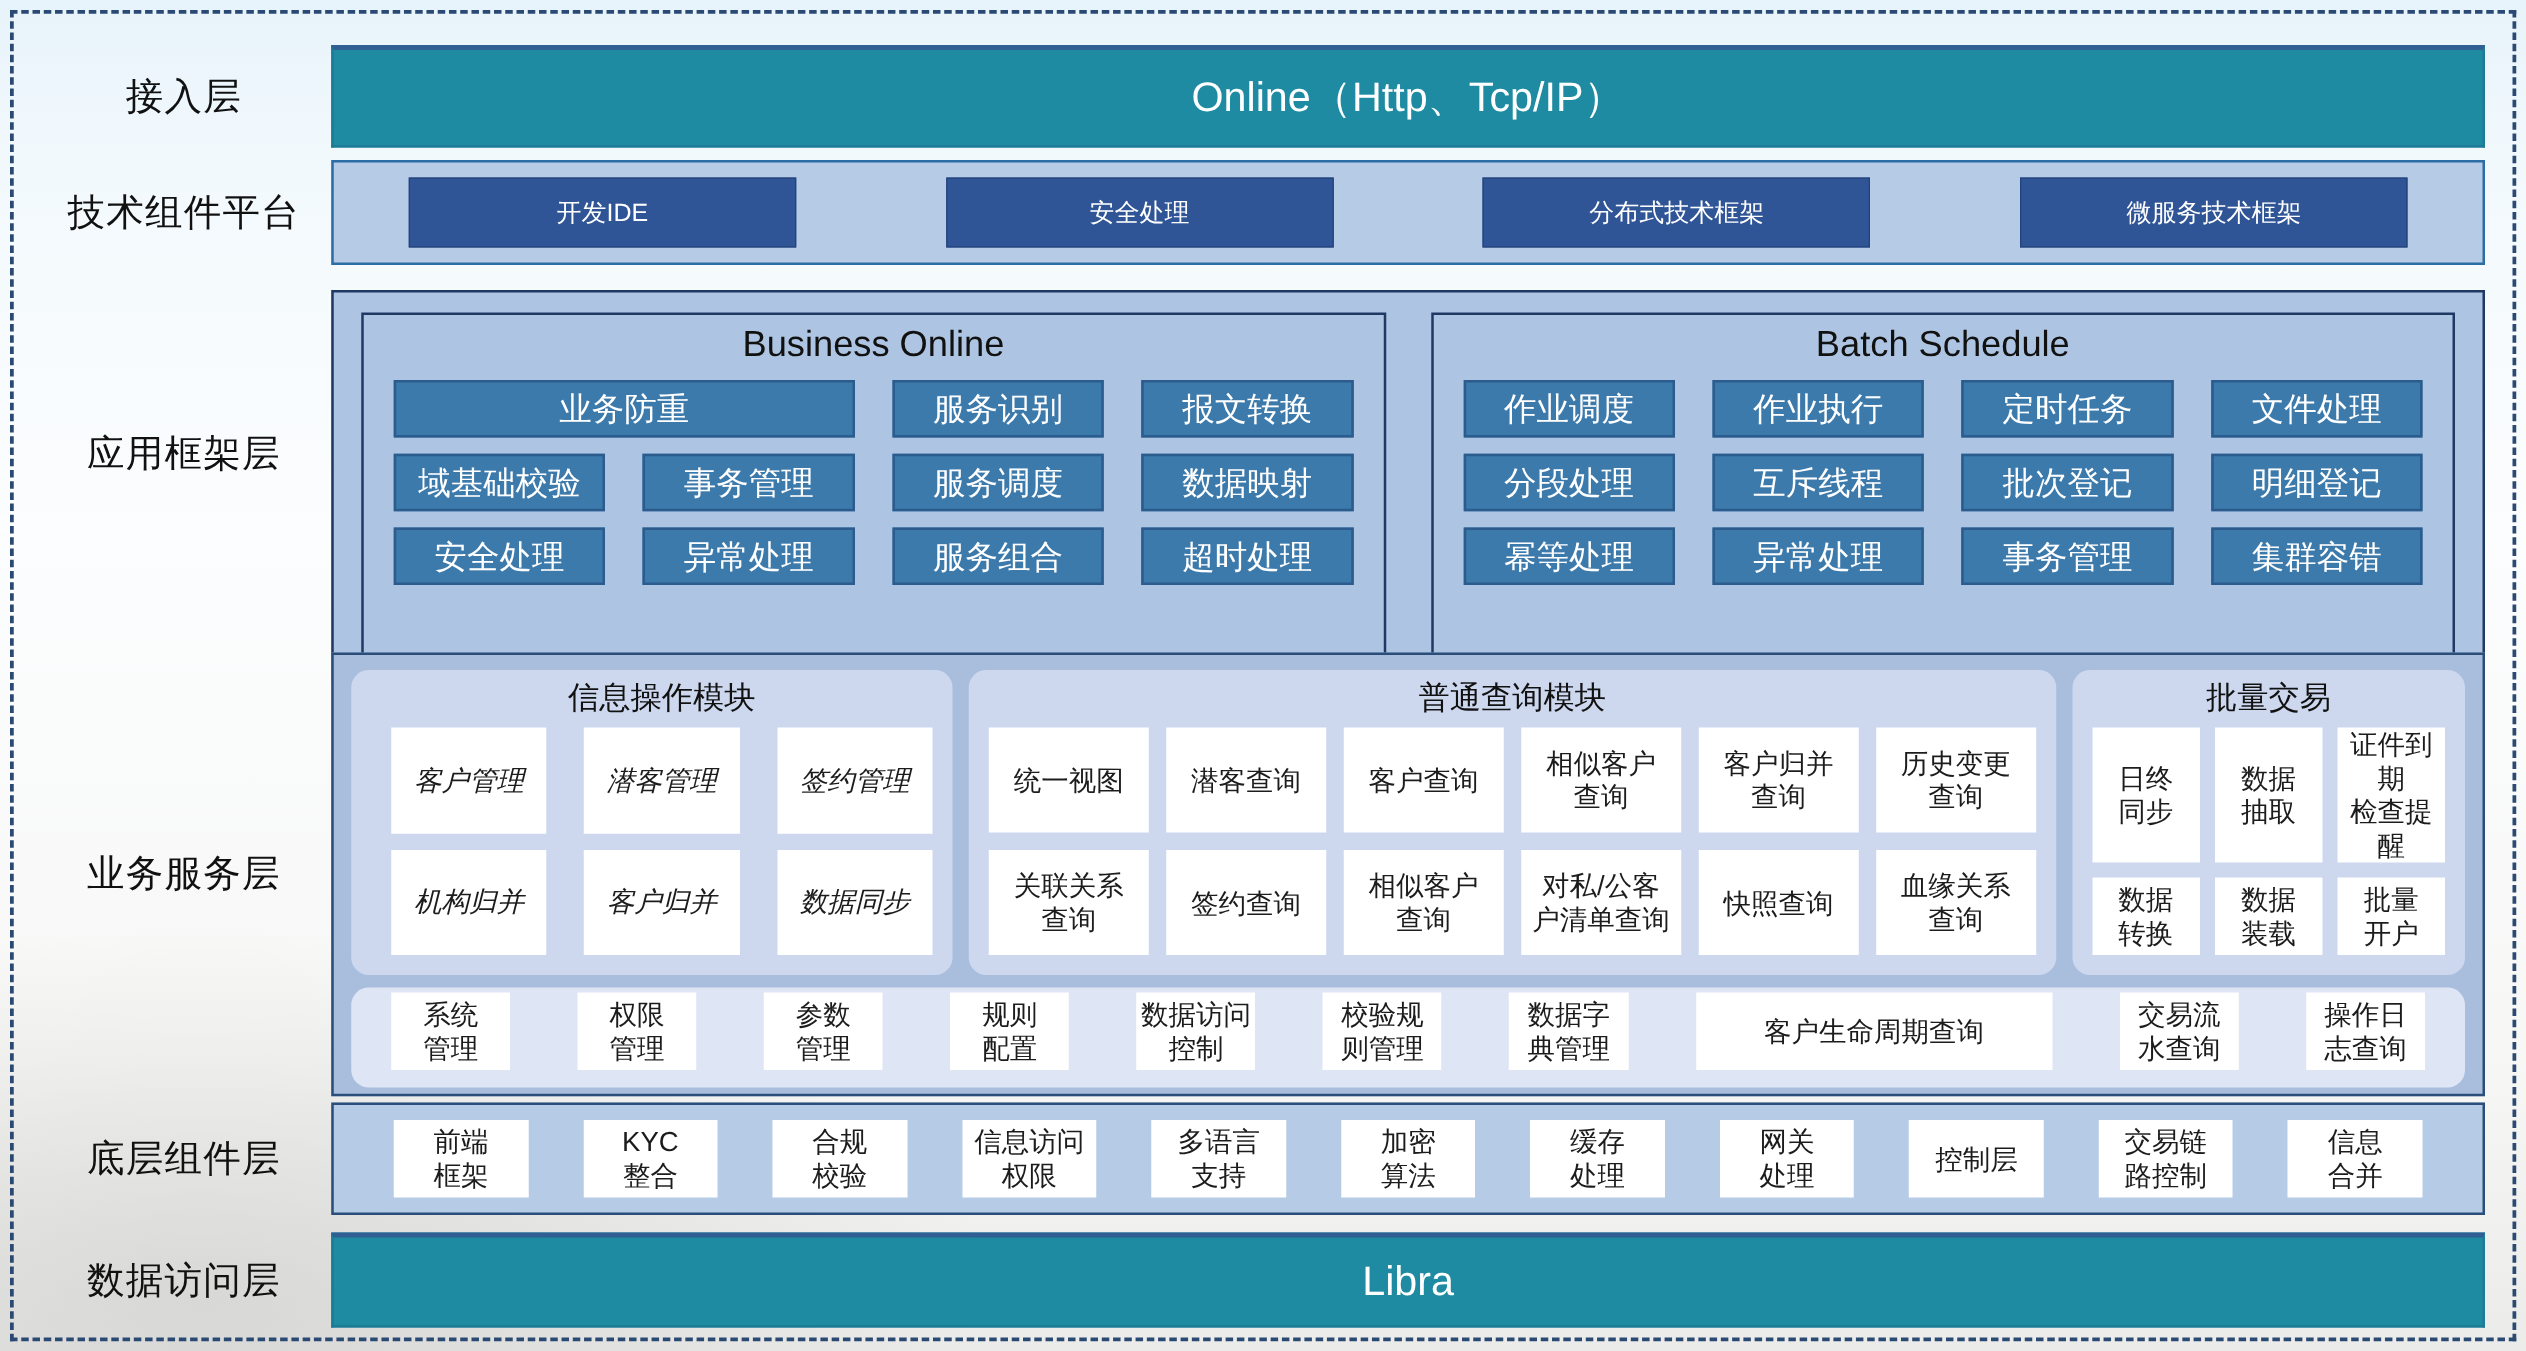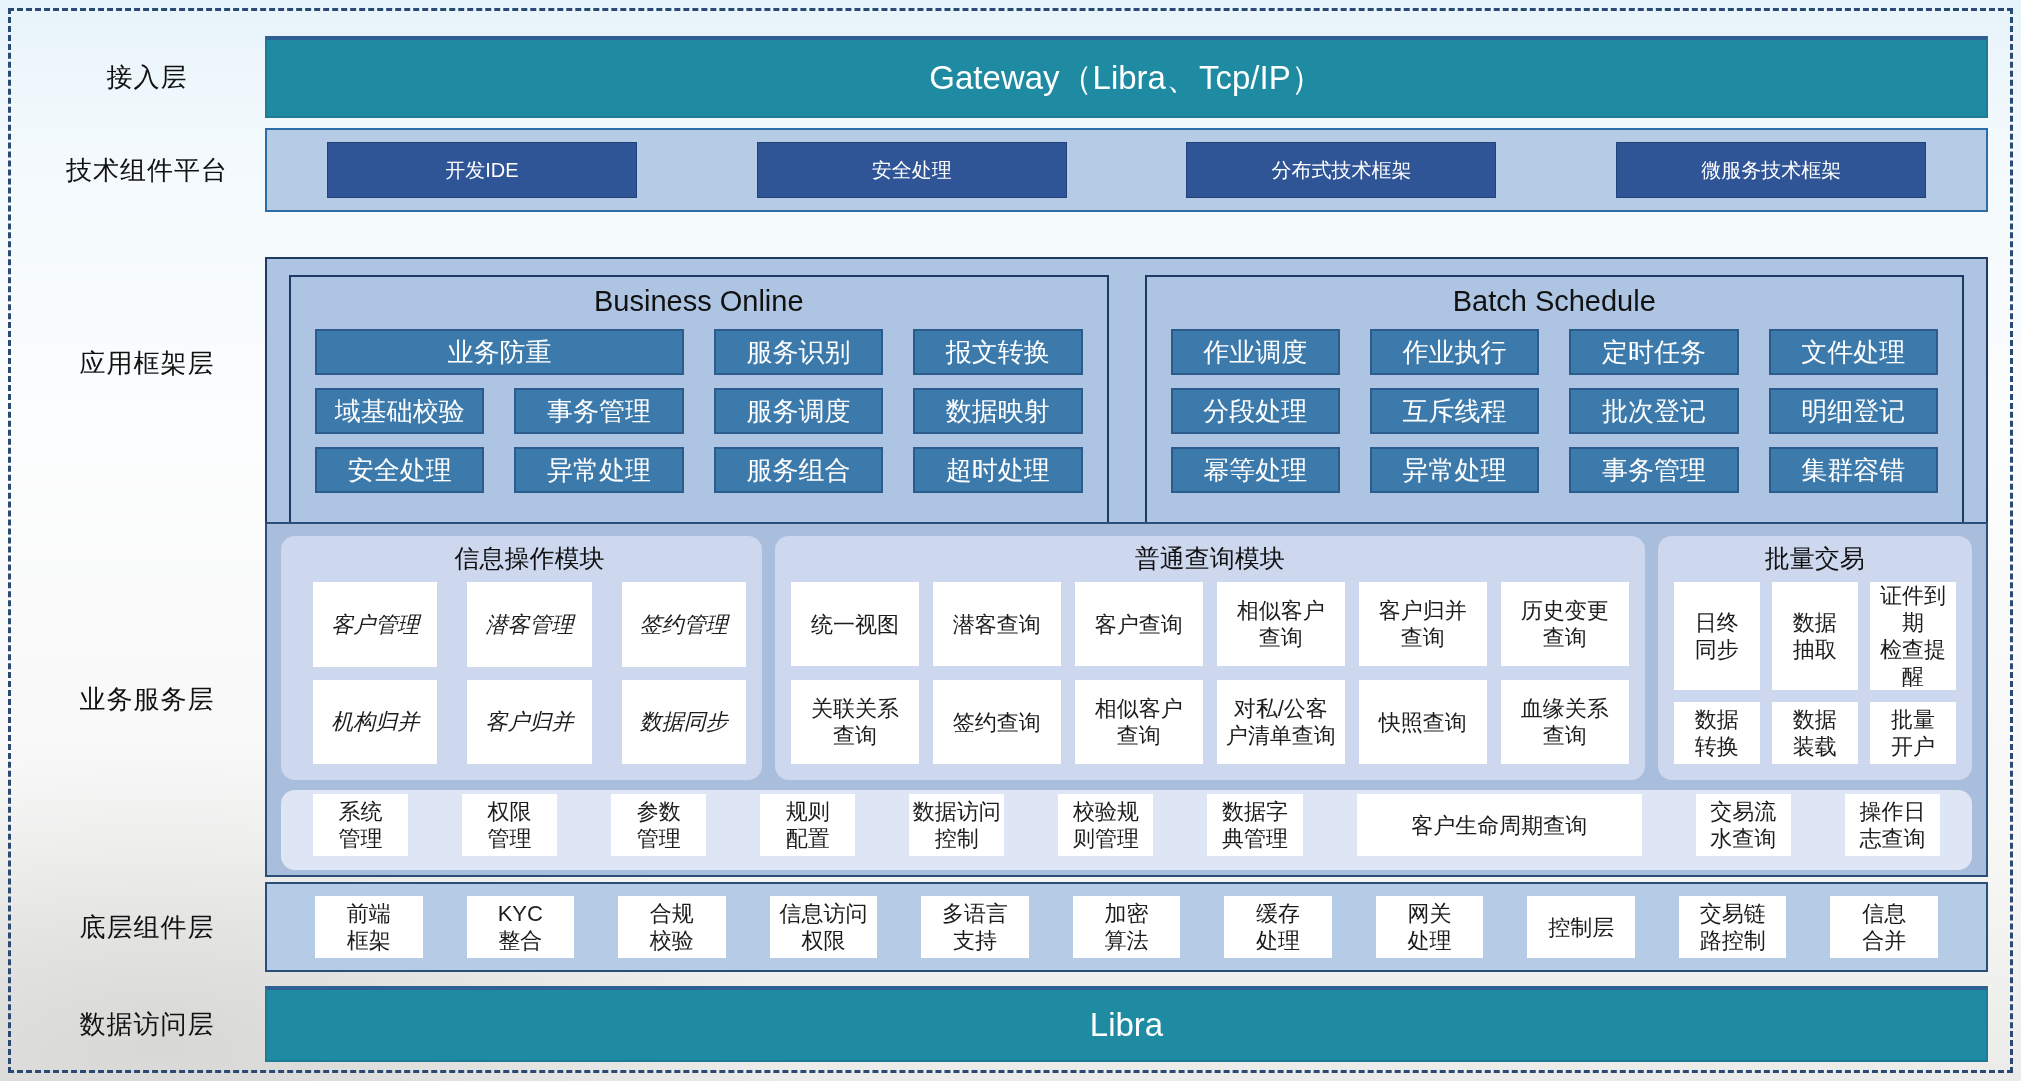--- a/index.html
+++ b/index.html
@@ -17,21 +17,21 @@
   }
   .frame{
     position:absolute;inset:8px;
     border:3px dashed #2a4a73;
     pointer-events:none;
   }
   
   .layer-label{
     position:absolute;left:22px;width:250px;
     display:flex;align-items:center;justify-content:center;
-    font-size:26px;color:#111;letter-spacing:1px;
+    font-size:30px;color:#111;letter-spacing:1px;
   }
   
   .row{position:absolute;left:265px;width:1723px;box-sizing:border-box;}
   .teal-bar{
     background:#1e8ba2;
     border:2px solid #1d7b95;
     border-top:4px solid #2f5f93;
     display:flex;align-items:center;justify-content:center;
     color:#fff;font-size:33px;
   }
@@ -47,21 +47,21 @@
   .btn-dark{
     width:310px;height:56px;box-sizing:border-box;
     background:#2f5597;border:1px solid #24427a;
     display:flex;align-items:center;justify-content:center;
     color:#fff;font-size:20px;white-space:pre-line;text-align:center;
   }
 
   .appfw{
     top:232px;height:313px;
     background:#adc5e3;border:2px solid #1f3864;
-    display:flex;gap:36px;padding:16px 22px;margin-top:25px;
+    display:flex;gap:36px;padding:16px 22px;
   }
   .panel{
     flex:1;box-sizing:border-box;
     background:#adc5e3;border:2px solid #1f3864;
     padding:4px 24px 14px;
     display:flex;flex-direction:column;
   }
   .panel-title{
     text-align:center;font-size:29px;color:#111;
     line-height:40px;margin-bottom:8px;
@@ -129,21 +129,21 @@
   <div class="frame"></div>
 
   <div class="layer-label" style="top:36px;height:82px;">接入层</div>
   <div class="layer-label" style="top:128px;height:84px;">技术组件平台</div>
   <div class="layer-label" style="top:232px;height:262px;">应用框架层</div>
   <div class="layer-label" style="top:522px;height:355px;">业务服务层</div>
   <div class="layer-label" style="top:882px;height:90px;">底层组件层</div>
   <div class="layer-label" style="top:986px;height:76px;">数据访问层</div>
 
   <div class="row teal-bar gateway">
-    <span>Gateway（Libra、Tcp/IP）</span>
+    <span>Online（Http、Tcp/IP）</span>
   </div>
 
   <div class="row tech">
       <div class="btn-dark">开发IDE</div>
       <div class="btn-dark">安全处理</div>
       <div class="btn-dark">分布式技术框架</div>
       <div class="btn-dark">微服务技术框架</div>
     </div>
 
   <div class="row appfw">

